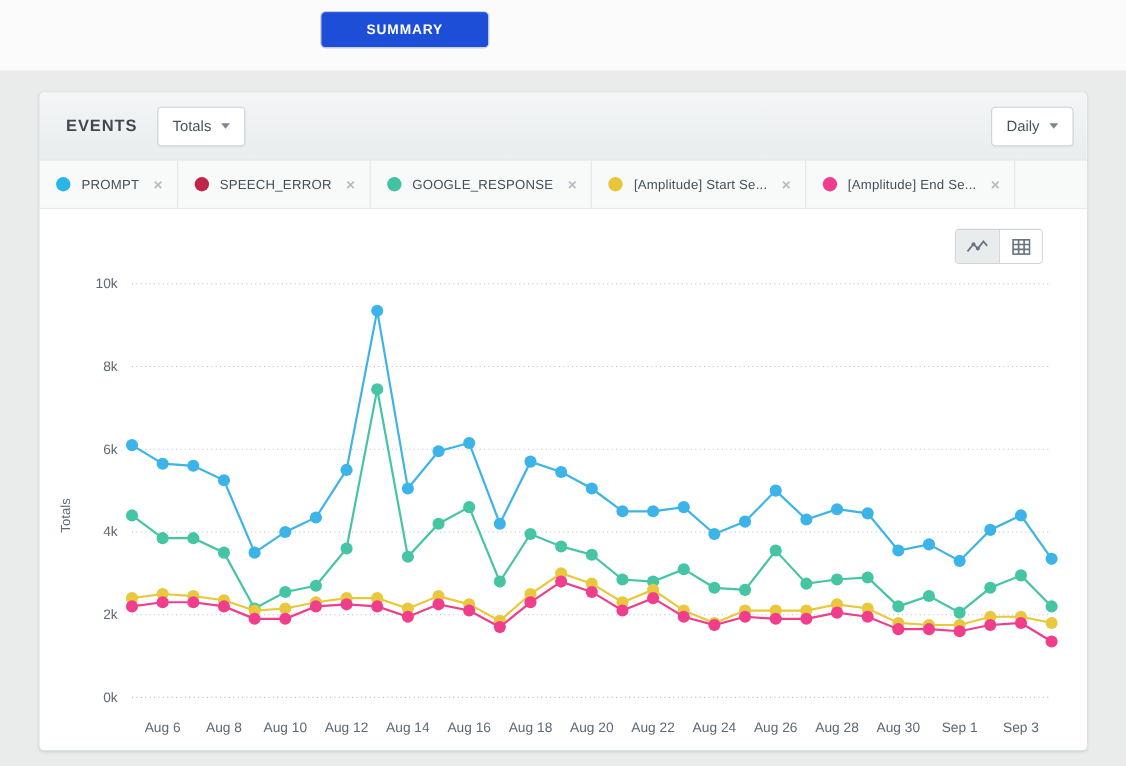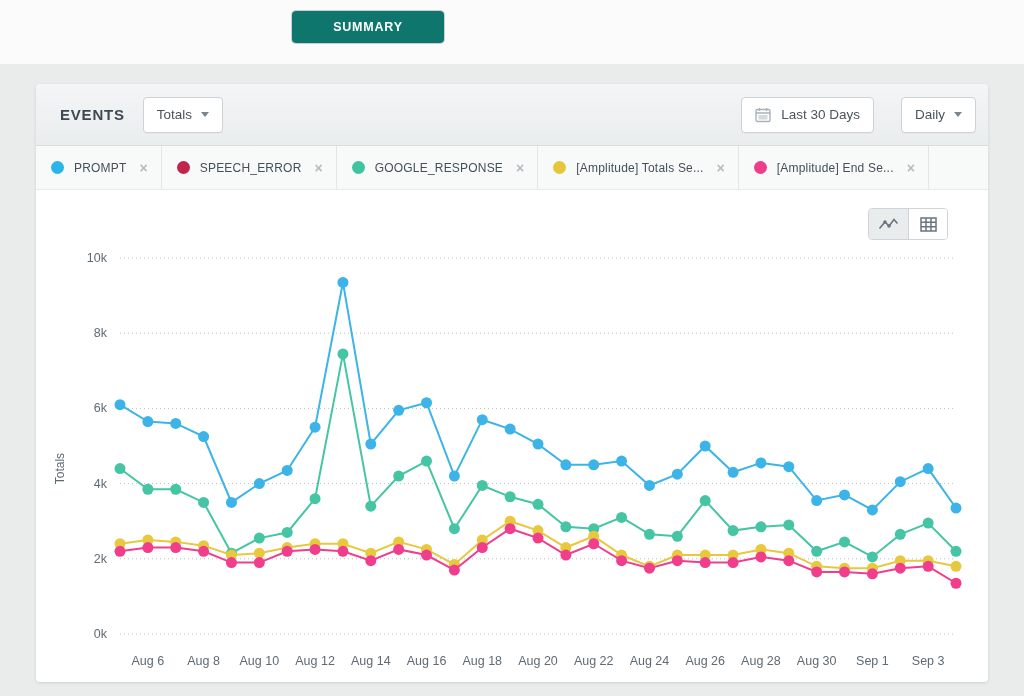--- a/index.html
+++ b/index.html
@@ -19,21 +19,21 @@
     position:absolute; left:292px; top:11px; display:flex; height:32px;
     border-radius:4px; box-shadow:0 0 0 1px #c9ced2;
     overflow:hidden; background:#fbfcfc;
   }
   .tab {
     width:152px; height:32px; display:flex; align-items:center; justify-content:center;
     font-size:12.5px; letter-spacing:0.8px; color:#878f97;
     border-right:1px solid #c9ced2; cursor:pointer; background:#fbfcfc;
   }
   .tab:last-child { border-right:none; }
-  .tab.active { background:#0f766e; color:#ffffff; font-weight:bold; border-right:none; }
+  .tab.active { background:#1d4ed8; color:#ffffff; font-weight:bold; border-right:none; }
   
   .card {
     position:absolute; left:36px; top:84px; width:952px; height:598px;
     background:#ffffff; border-radius:4px;
     box-shadow:0 1px 3px rgba(40,50,60,0.15);
     overflow:hidden;
   }
   
   .events-header {
     height:62px; display:flex; align-items:center;
@@ -93,32 +93,20 @@
 
 <div class="card">
 
   <div class="events-header">
     <span class="events-title">EVENTS</span>
     <button class="btn">
       <span>Totals</span>
       <span class="caret"></span>
     </button>
     <div class="header-right">
-      <button class="btn">
-        <span class="cal-icon">
-          <svg width="16" height="16" viewBox="0 0 16 16">
-            <rect x="1" y="2.5" width="14" height="12" rx="1.5" fill="none" stroke="#aab2b9" stroke-width="1.4"></rect>
-            <line x1="1" y1="6" x2="15" y2="6" stroke="#aab2b9" stroke-width="1.4"></line>
-            <line x1="4.5" y1="1" x2="4.5" y2="4" stroke="#aab2b9" stroke-width="1.4"></line>
-            <line x1="11.5" y1="1" x2="11.5" y2="4" stroke="#aab2b9" stroke-width="1.4"></line>
-            <rect x="3.5" y="8" width="9" height="4.5" fill="#d4d9dd"></rect>
-          </svg>
-        </span>
-        <span>Last 30 Days</span>
-      </button>
       <button class="btn daily-btn">
         <span>Daily</span>
         <span class="caret"></span>
       </button>
     </div>
   </div>
 
   <div class="chips-row">
     <div class="chip">
       <span class="chip-dot" style="background: rgb(41, 181, 232);"></span>
@@ -130,21 +118,21 @@
       <span class="chip-label">SPEECH_ERROR</span>
       <span class="chip-x">×</span>
     </div>
     <div class="chip">
       <span class="chip-dot" style="background: rgb(63, 195, 160);"></span>
       <span class="chip-label">GOOGLE_RESPONSE</span>
       <span class="chip-x">×</span>
     </div>
     <div class="chip">
       <span class="chip-dot" style="background: rgb(232, 198, 58);"></span>
-      <span class="chip-label">[Amplitude] Totals Se...</span>
+      <span class="chip-label">[Amplitude] Start Se...</span>
       <span class="chip-x">×</span>
     </div>
     <div class="chip">
       <span class="chip-dot" style="background: rgb(239, 61, 139);"></span>
       <span class="chip-label">[Amplitude] End Se...</span>
       <span class="chip-x">×</span>
     </div>
   </div>
 
   <div class="chart-area">

